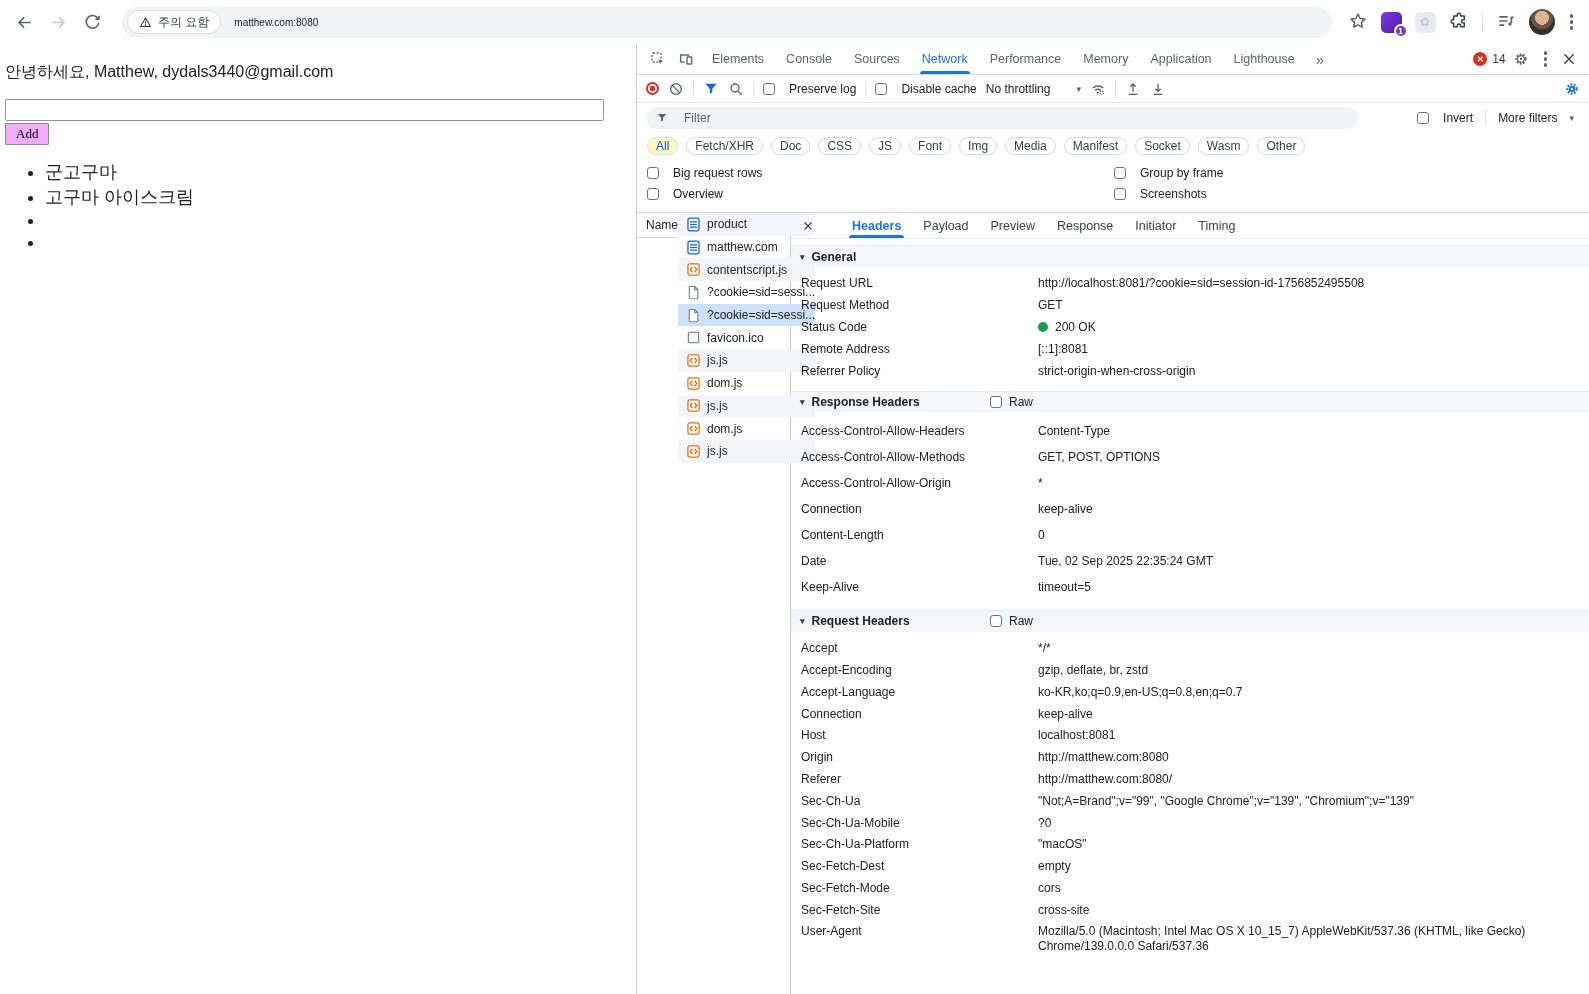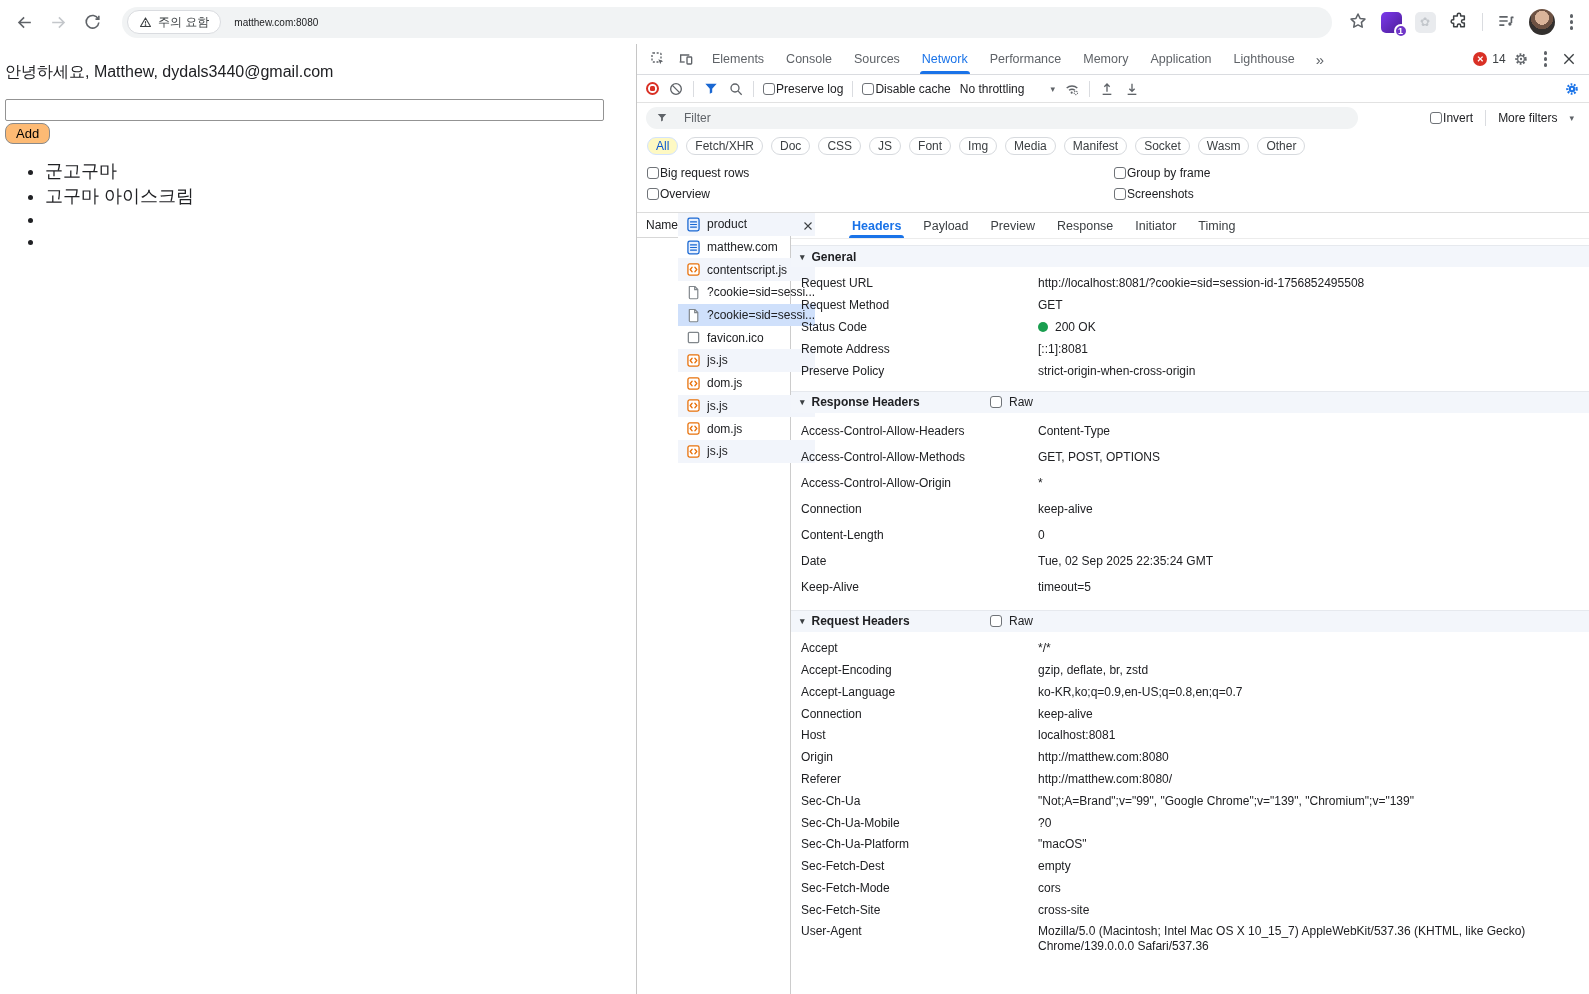--- a/index.html
+++ b/index.html
@@ -24,21 +24,21 @@
     background:radial-gradient(circle at 50% 34%,#d9b49a 0 32%,#6d5243 33% 52%,#33302e 53% 100%)}
   .tdiv{width:1px;height:18px;background:#dadce0}
   .kebab{display:flex;flex-direction:column;gap:2.6px;padding:2px}
   .kebab i{width:3.4px;height:3.4px;border-radius:50%;background:#5f6368}
 
   
   .content{display:flex;height:950px}
   .page{width:636px;flex:none;padding:12px 8px 0 5px;font-size:16px}
   .greeting{margin:6px 0 16px 0}
   .todo-input{display:block;width:599px;height:22px;border:1px solid #939393;border-radius:2px;font-size:14px;padding:0 3px;font-family:"Liberation Sans",sans-serif}
-  .addbtn{margin-top:2px;font-size:13px;padding:2px 10px;background:#fdba74;border:1px solid #8a8a8a;border-radius:8px;color:#000;font-family:Liberation Sans, sans-serif}
+  .addbtn{margin-top:2px;font-size:13px;padding:2px 10px;background:#f0abfc;border:1px solid #8a8a8a;border-radius:1px;color:#000;font-family:Liberation Serif, serif}
   .page ul{margin:15px 0 0 0;padding-left:40px}
   .page li{font-size:18px;min-height:19px;margin-bottom:1px}
 
   
   .devtools{flex:1;border-left:1px solid #c6c6c6;display:flex;flex-direction:column;min-width:0}
   .icbtn{display:flex;align-items:center;justify-content:center;flex:none}
   .icbtn svg{width:16px;height:16px}
 
   .dt-tabbar{height:31px;display:flex;align-items:center;border-bottom:1px solid #dadce0;padding:0 8px;gap:2px;flex:none}
   .dt-tabbar .icbtn{width:26px;height:26px}
@@ -47,21 +47,21 @@
   .dt-tab.active::after{content:"";position:absolute;left:9px;right:9px;bottom:0;height:3px;border-radius:3px 3px 0 0;background:#1a73e8}
   .moretabs{color:#5f6368;font-size:15px;padding:0 8px}
   .errb{display:flex;align-items:center;gap:5px;margin-left:auto;color:#3c4043;font-size:12px}
   .errdot{width:14px;height:14px;border-radius:50%;background:#d93025;color:#fff;font-size:8.5px;line-height:14px;text-align:center;font-weight:bold}
 
   .dt-netbar{height:28px;display:flex;align-items:center;gap:9px;padding:0 9px;border-bottom:1px solid #e2e2e2;flex:none}
   .vdiv{width:1px;height:16px;background:#dadce0;flex:none}
   .rec{width:13px;height:13px;border:2px solid #d93025;border-radius:50%;position:relative;flex:none}
   .rec::after{content:"";position:absolute;inset:2.2px;background:#d93025;border-radius:1.5px}
   .cb{width:12px;height:12px;border:1px solid #6f7378;border-radius:3px;background:#fff;display:inline-block;flex:none}
-  .ck{display:flex;align-items:center;gap:1px;color:#202124;white-space:nowrap}
+  .ck{display:flex;align-items:center;gap:14px;color:#202124;white-space:nowrap}
   .caret{color:#5f6368;font-size:9px;margin-left:4px}
   .sel{display:flex;align-items:center;white-space:nowrap}
   .sel .caret{margin-left:26px}
 
   .dt-filterrow{height:29px;display:flex;align-items:center;padding:0 9px;gap:12px;flex:none}
   .filterpill{flex:1;max-width:712px;height:22px;border-radius:11px;background:#f1f3f4;display:flex;align-items:center;gap:16px;padding:0 10px;color:#5f6368;margin-right:auto}
   .filterpill svg{width:12px;height:12px}
 
   .dt-chiprow{height:27px;display:flex;align-items:center;gap:8px;padding:0 10px;flex:none}
   .chip{height:18px;padding:0 8px;display:flex;align-items:center;border:1px solid #d7dade;border-radius:10px;font-size:12px;color:#3c4043;background:#fff;white-space:nowrap}
@@ -482,21 +482,21 @@
                   </div>
                   <div class="hrow">
                     <span class="hlabel">Status Code</span>
                     <span class="hval"><span class="dot"></span>200 OK</span>
                   </div>
                   <div class="hrow">
                     <span class="hlabel">Remote Address</span>
                     <span class="hval">[::1]:8081</span>
                   </div>
                   <div class="hrow">
-                    <span class="hlabel">Preserve Policy</span>
+                    <span class="hlabel">Referrer Policy</span>
                     <span class="hval">strict-origin-when-cross-origin</span>
                   </div>
                 </div>
               </section>
               <section class="hsection s1">
                 <div class="shead">
                   <span class="tri">▾</span>
                   <span class="stitle">Response Headers</span>
                   <label class="rawbox">
                     <span class="cb"></span>

